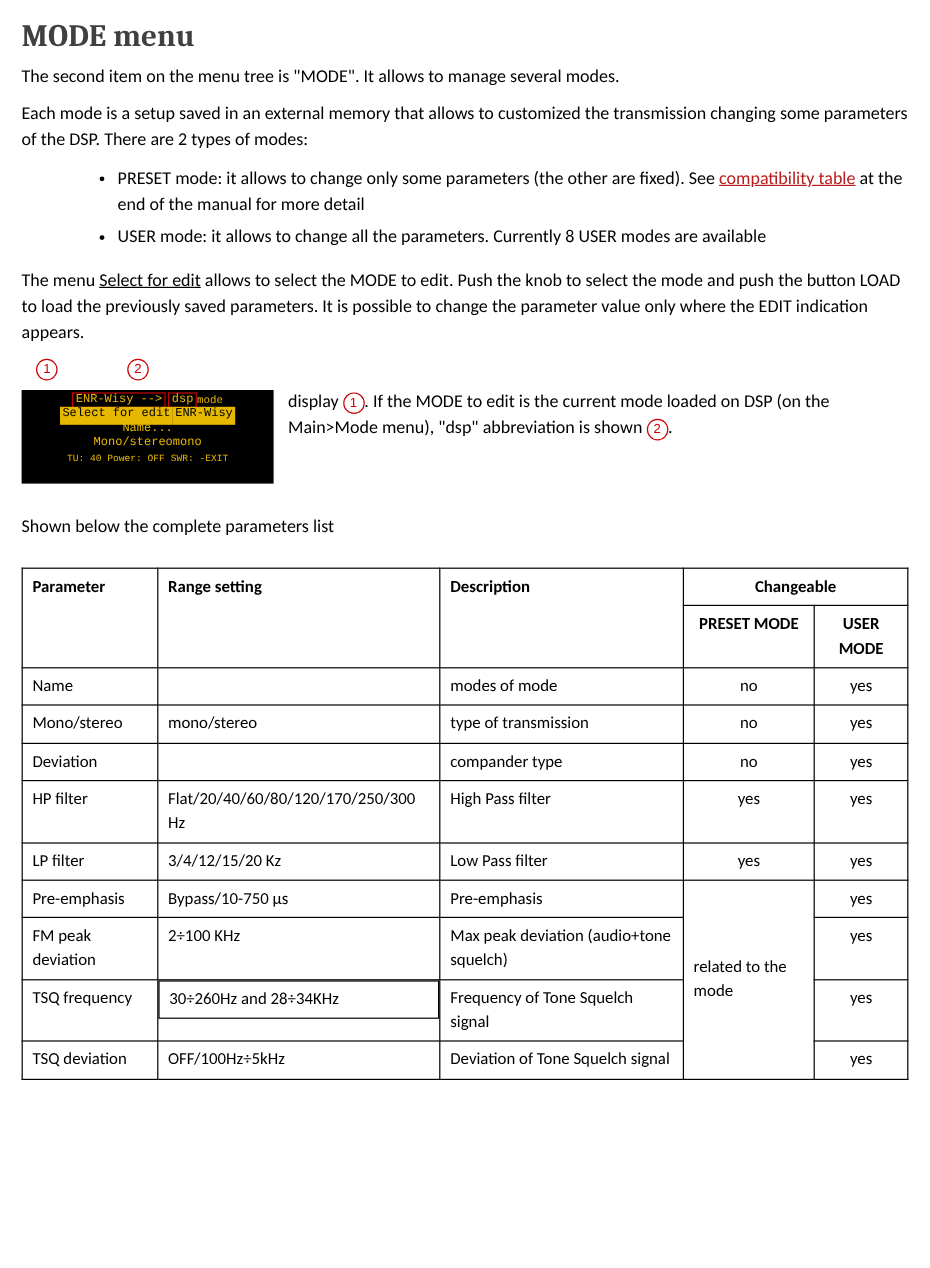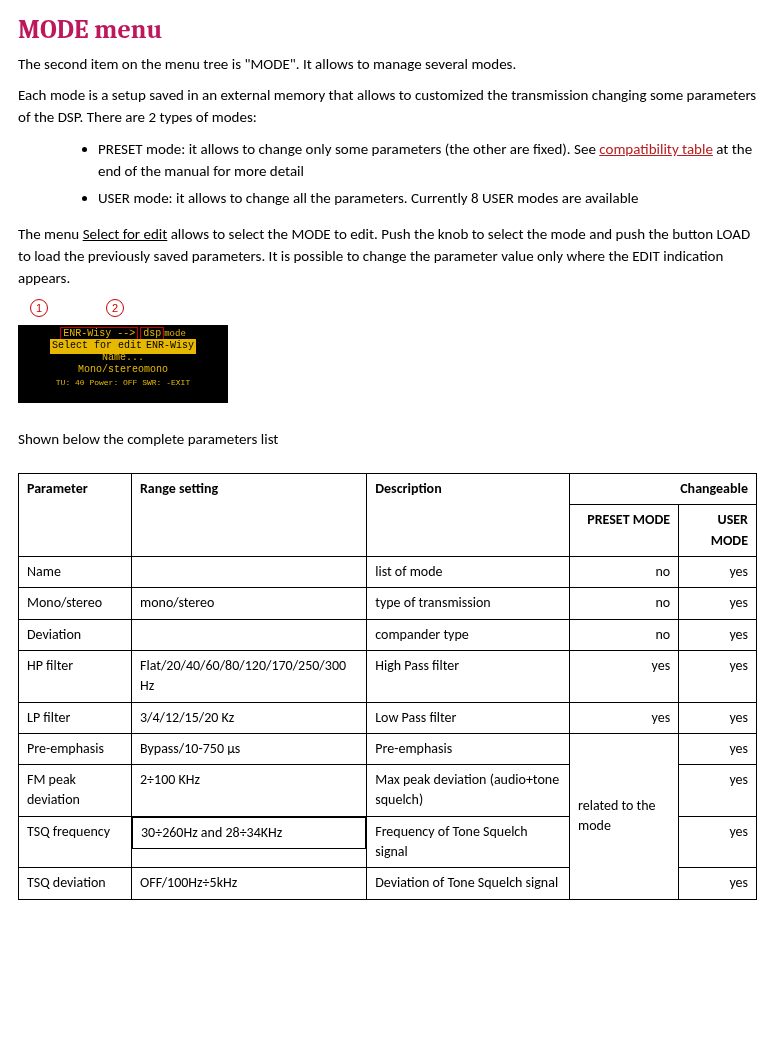--- a/index.html
+++ b/index.html
@@ -7,21 +7,21 @@
       font-family: Calibri, "Segoe UI", Arial, sans-serif;
       font-size: 15px;
       color: #000;
       background: #fff;
       width: 775px;
       padding: 12px 18px 20px 18px;
       line-height: 1.45;
     }
     h1 {
       font-family: Cambria, Georgia, serif;
-      color: #be185d;
+      color: #404040;
       font-size: 26px;
       font-weight: bold;
       margin-bottom: 4px;
     }
     p { margin-bottom: 10px; }
     ul.bullets {
       list-style: disc;
       padding-left: 80px;
       margin: 8px 0 14px 0;
     }
@@ -71,21 +71,21 @@
       font-size: 14px;
       margin-top: 22px;
     }
     table.params th, table.params td {
       border: 1px solid #000;
       padding: 5px 8px;
       vertical-align: top;
       text-align: left;
     }
     table.params th { font-weight: bold; }
-    table.params th.center, table.params td.center { text-align: right; }
+    table.params th.center, table.params td.center { text-align: center; }
     table.params .merged { vertical-align: middle; text-align: left; }
     .caption { margin: 4px 0 8px 0; }
   </style>
 </head>
 <body>
 
 <h1>MODE menu</h1>
 
 <p>The second item on the menu tree is "MODE". It allows to manage several modes.</p>
 
@@ -128,20 +128,23 @@
           </div>
         <div class="row">
             <span>Mono/stereo</span>
             <span>mono</span>
           </div>
         <div class="row" style="font-size:8px">
             <span>TU: 40    Power: OFF    SWR: -</span>
             <span>EXIT</span>
           </div>
       </div>
+      <div class="fig-right">
+        <span>display </span><span class="inline-mark">1</span><span>. If the MODE to edit is the current mode loaded on DSP (on the Main&gt;Mode menu), "dsp" abbreviation is shown </span><span class="inline-mark">2</span><span>.</span>
+      </div>
     </div>
   </div>
 </div>
 
 <p class="caption">Shown below the complete parameters list</p>
 
 <table class="params">
   <tbody>
       <tr>
     <th rowspan="2">Parameter</th>
@@ -149,21 +152,21 @@
     <th rowspan="2">Description</th>
     <th colspan="2" class="center">Changeable</th>
   </tr>
   <tr>
     <th class="center">PRESET MODE</th>
     <th class="center">USER MODE</th>
   </tr>
   <tr>
     <td>Name</td>
     <td></td>
-    <td>list of mode</td>
+    <td>modes of mode</td>
     <td class="center">no</td>
     <td class="center">yes</td>
   </tr>
   <tr>
     <td>Mono/stereo</td>
     <td>mono/stereo</td>
     <td>type of transmission</td>
     <td class="center">no</td>
     <td class="center">yes</td>
   </tr>

